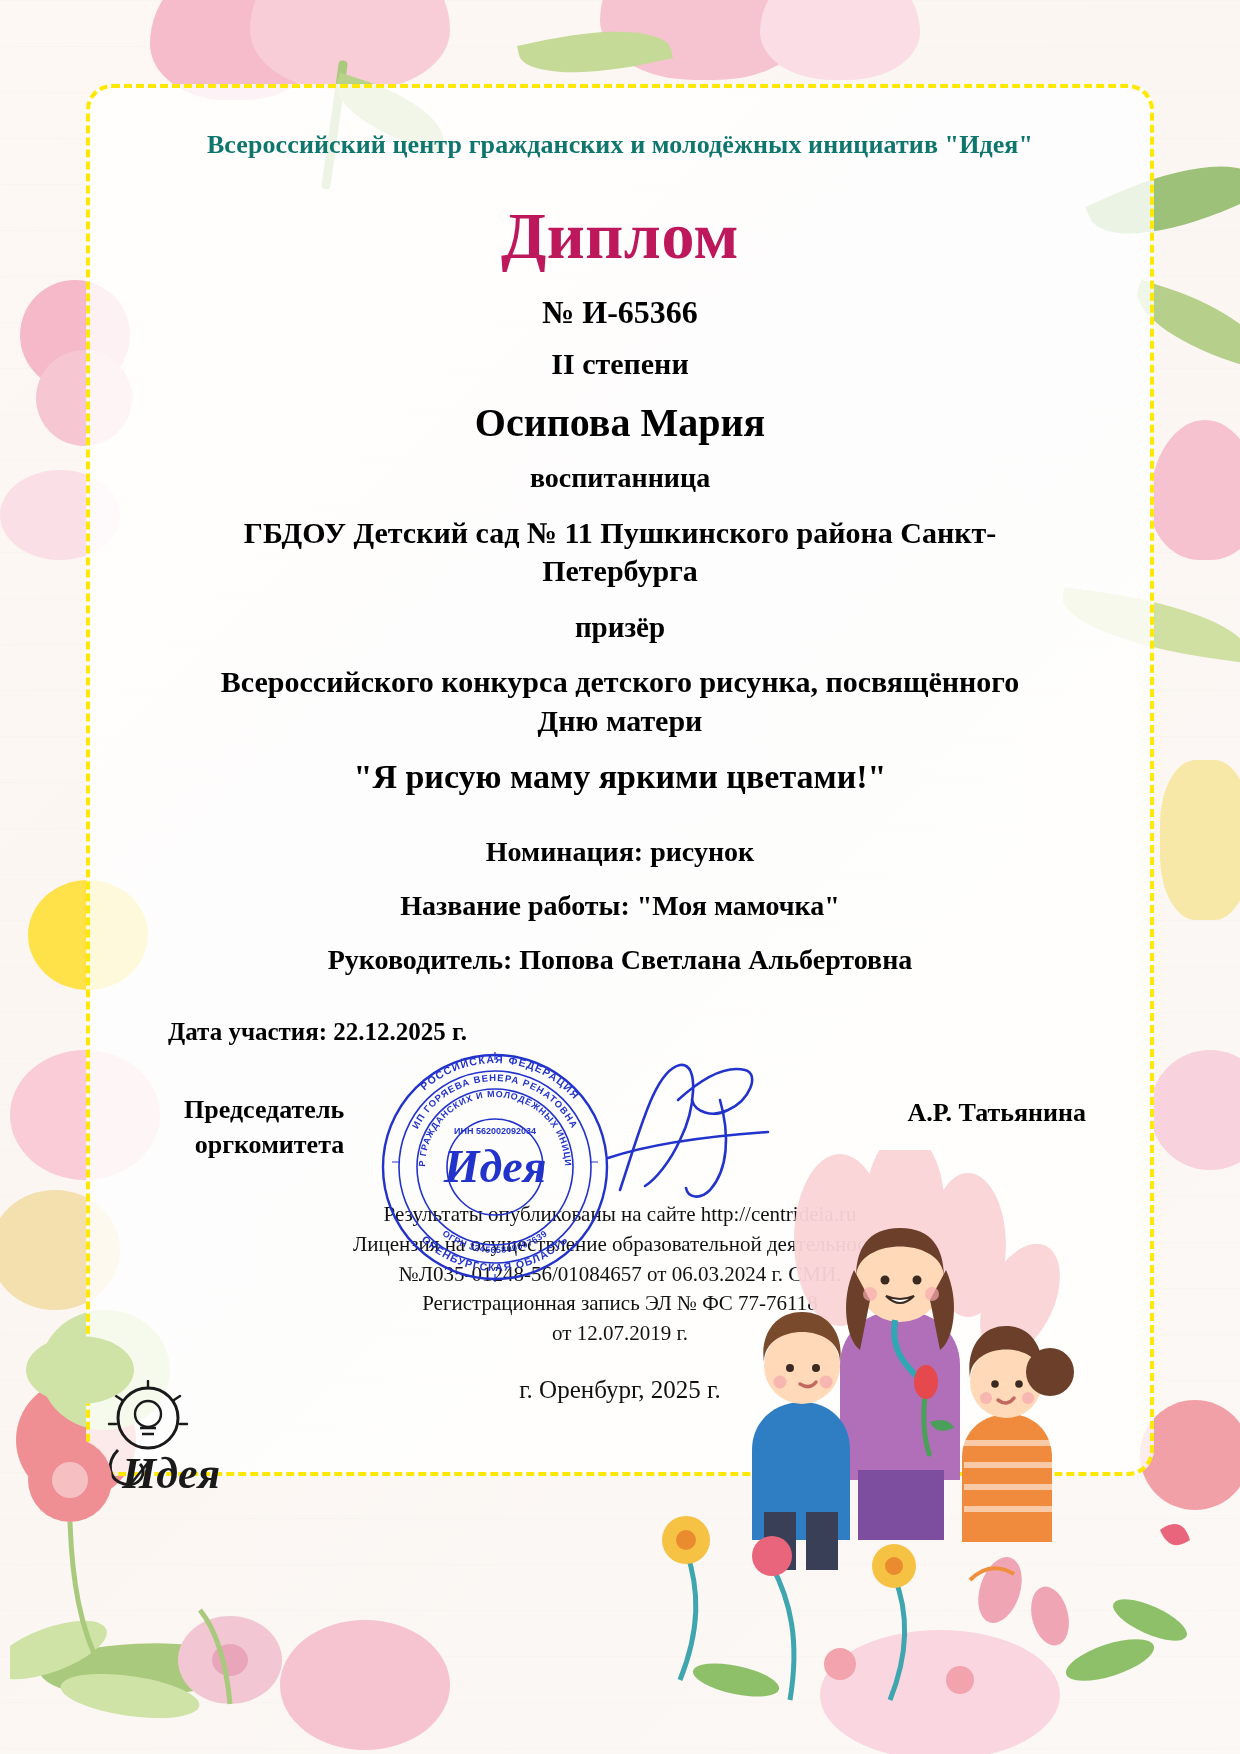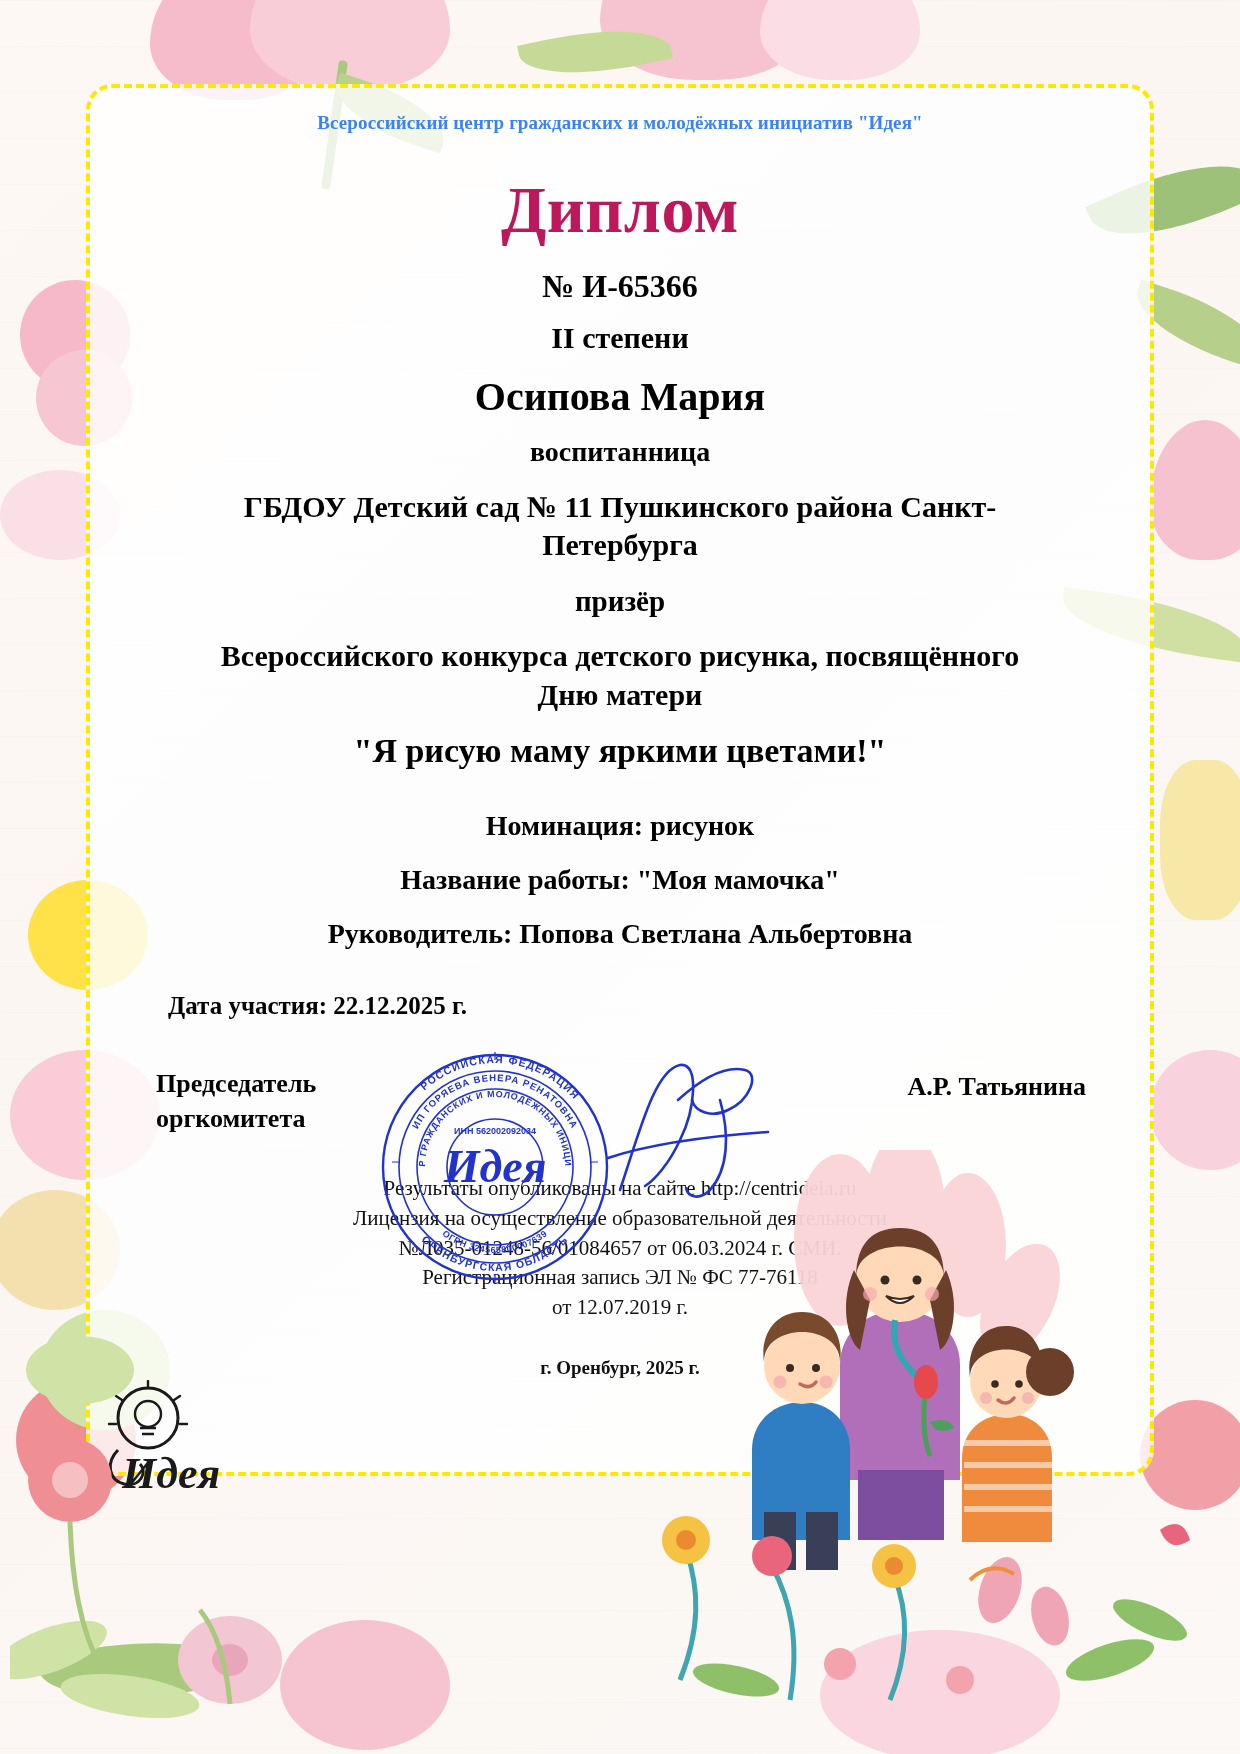--- a/index.html
+++ b/index.html
@@ -66,25 +66,25 @@
     left: 86px;
     top: 84px;
     width: 1068px;
     height: 1392px;
     box-sizing: border-box;
     padding: 26px 46px 0 46px;
     text-align: center;
   }
 
   .org-title {
-    font-size: 19px;
-    font-weight: bold;
-    color: #3b82f6;
+    font-size: 26px;
+    font-weight: bold;
+    color: #0f766e;
     letter-spacing: 0.1px;
-    margin-top: 2px;
+    margin-top: 20px;
   }
   .doc-title {
     font-size: 66px;
     font-weight: bold;
     color: #be185d;
     margin-top: 38px;
     letter-spacing: 0.5px;
   }
   .doc-number {
     font-size: 32px;
@@ -150,23 +150,23 @@
     padding-left: 36px;
   }
 
   .sign-row {
     position: relative;
     margin-top: 46px;
     height: 96px;
   }
   .chair {
     position: absolute;
-    left: 24px;
+    left: 52px;
     top: 0;
-    text-align: left;
+    text-align: right;
     font-size: 26px;
     font-weight: bold;
     line-height: 1.35;
   }
   .chair-name {
     position: absolute;
     right: 22px;
     top: 6px;
     font-size: 26px;
     font-weight: bold;
@@ -179,23 +179,22 @@
     font-weight: bold;
     margin-top: 118px;
   }
   .footer-block {
     margin-top: 12px;
     font-size: 21px;
     line-height: 1.42;
     color: #111;
   }
   .city-line {
-    font-size: 19px;
-    margin-top: 32px;
-    font-weight: bold;
+    font-size: 25px;
+    margin-top: 23px;
   }
 
   
   .stamp {
     position: absolute;
     left: 370px;
     top: 1042px;
     width: 250px;
     height: 250px;
     pointer-events: none;

